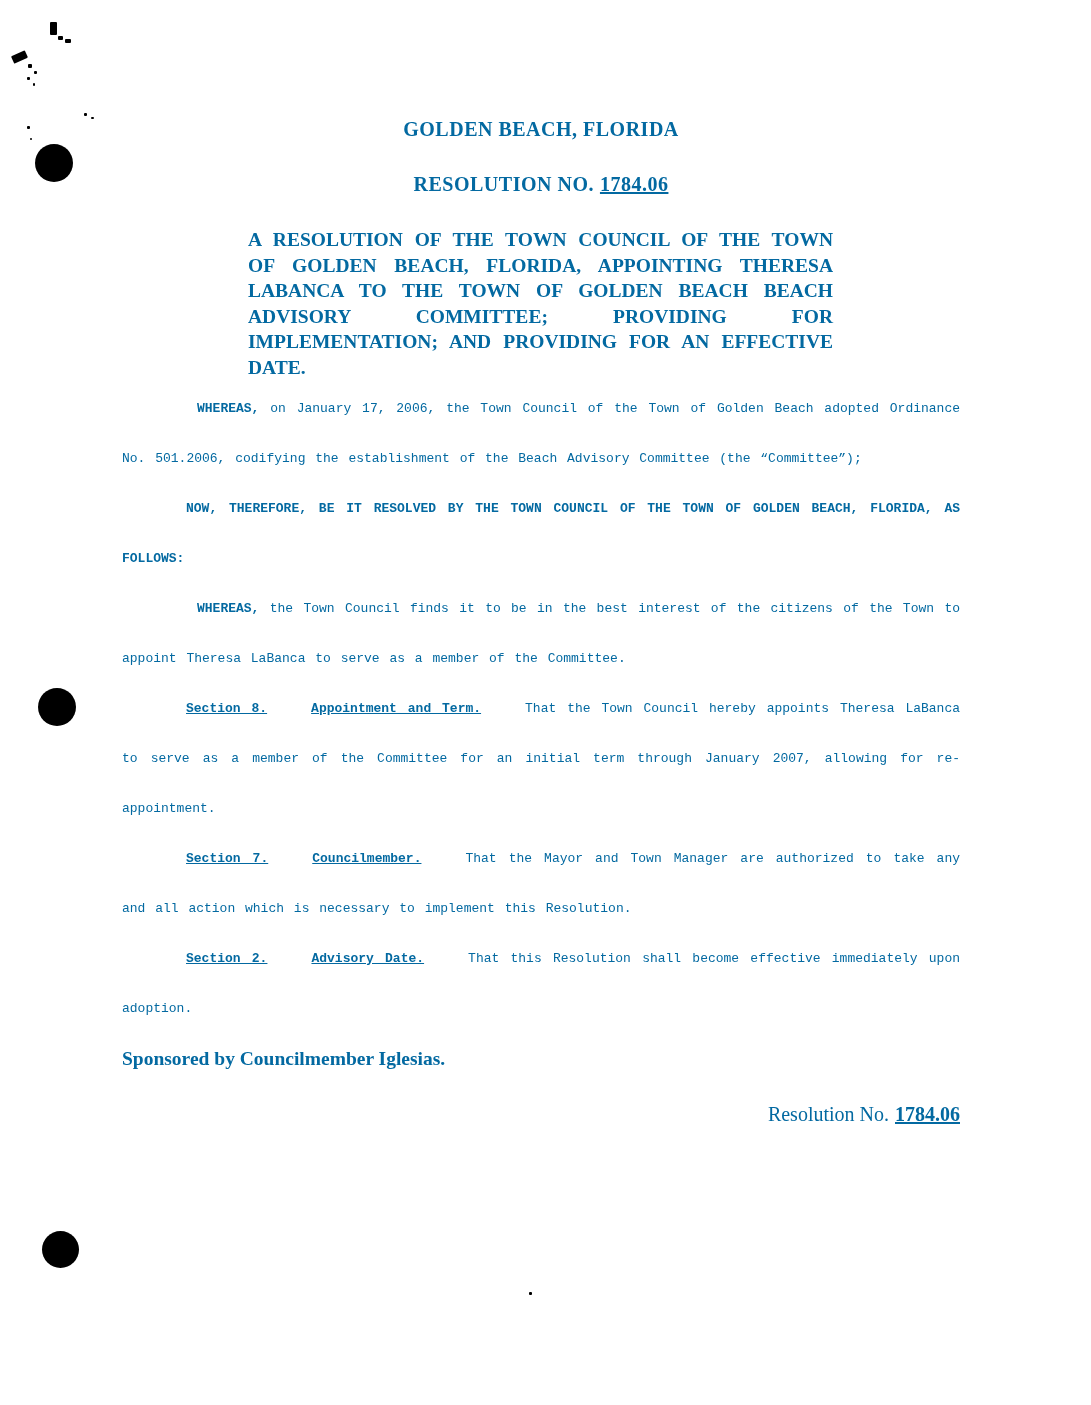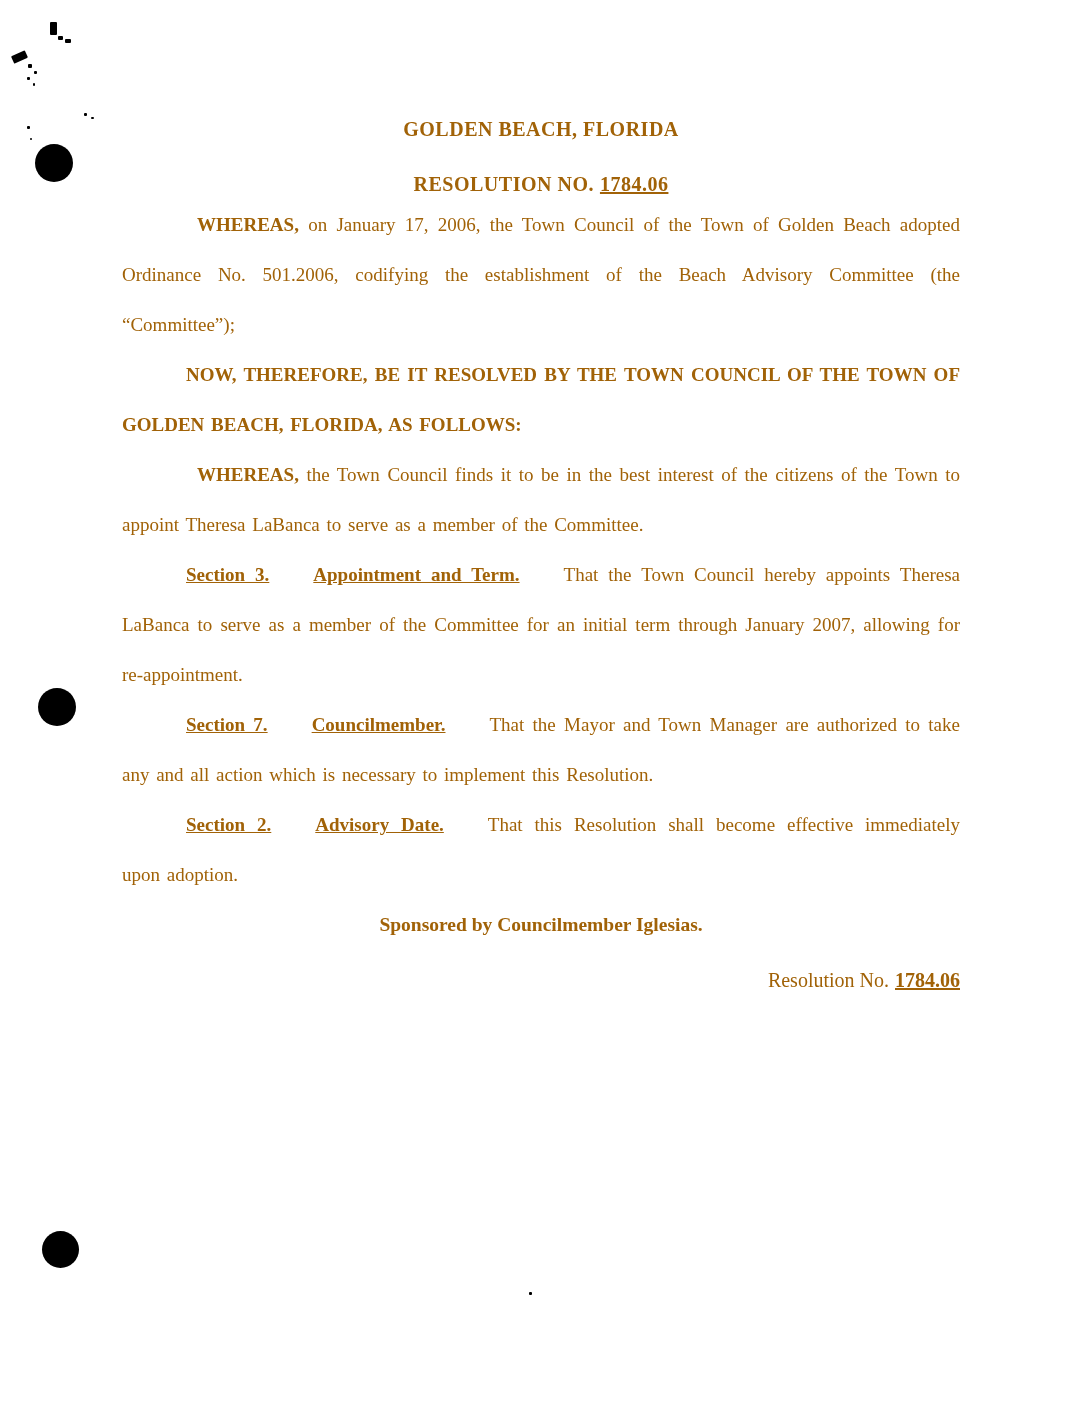--- a/index.html
+++ b/index.html
@@ -5,21 +5,21 @@
   html, body {
     margin: 0;
     padding: 0;
     background: #ffffff;
   }
   .page {
     position: relative;
     width: 1091px;
     height: 1405px;
     background: #ffffff;
-    color: #a16207;
+    color: #0369a1;
     font-family: "Liberation Serif", serif;
     overflow: hidden;
   }
   .doc {
     position: absolute;
     left: 122px;
     top: 118px;
     width: 838px;
   }
   .title {
@@ -44,25 +44,26 @@
     width: 585px;
     margin: 31px 0 0 126px;
     font-size: 19.5px;
     font-weight: bold;
     line-height: 25.5px;
     text-align: justify;
     word-spacing: 3px;
   }
   .body-p {
     margin: 0;
-    font-size: 19px;
+    font-size: 13px;
     line-height: 50px;
     text-align: justify;
     text-indent: 75px;
     word-spacing: 2px;
+    font-family: Liberation Mono, monospace;
   }
   .body-p.first {
     margin-top: 4px;
   }
   .body-p b {
     font-weight: bold;
   }
   .bold-p {
     font-weight: bold;
     text-indent: 64px;
@@ -76,21 +77,21 @@
   }
   .tab {
     display: inline-block;
     width: 44px;
   }
   .sponsor {
     margin: 0;
     font-size: 19.5px;
     font-weight: bold;
     line-height: 50px;
-    text-align: center;
+    text-align: left;
   }
   .footer-line {
     margin-top: 5px;
     font-size: 20px;
     line-height: 50px;
     text-align: right;
   }
   .footer-num {
     font-weight: bold;
     text-decoration: underline;
@@ -132,34 +133,35 @@
   <div class="speck" style="left:529px; top:1292px; width:3px; height:3px;"></div>
 
   <div class="doc">
 
     <h1 class="title">GOLDEN BEACH, FLORIDA</h1>
 
     <div class="res-line">
       <span>RESOLUTION NO.</span><span class="res-num">1784.06</span>
     </div>
 
+    <p class="caption">A RESOLUTION OF THE TOWN COUNCIL OF THE TOWN OF GOLDEN BEACH, FLORIDA, APPOINTING THERESA LABANCA TO THE TOWN OF GOLDEN BEACH BEACH ADVISORY COMMITTEE; PROVIDING FOR IMPLEMENTATION; AND PROVIDING FOR AN EFFECTIVE DATE.</p>
 
     <p class="body-p first">
       <b>WHEREAS,</b><span> on January 17, 2006, the Town Council of the Town of Golden Beach adopted Ordinance No. 501.2006, codifying the establishment of the Beach Advisory Committee (the “Committee”);</span>
     </p>
 
     <p class="body-p bold-p">NOW, THEREFORE, BE IT RESOLVED BY THE TOWN COUNCIL OF THE TOWN OF GOLDEN BEACH, FLORIDA, AS FOLLOWS:</p>
 
     <p class="body-p">
       <b>WHEREAS,</b><span> the Town Council finds it to be in the best interest of the citizens of the Town to appoint Theresa LaBanca to serve as a member of the Committee.</span>
     </p>
 
 
     <p class="body-p section-p">
-      <span class="sec-num">Section 3.</span><span class="tab"></span><span class="sec-head">Appointment and Term.</span><span class="tab"></span><span>That the Town Council hereby appoints Theresa LaBanca to serve as a member of the Committee for an initial term through January 2007, allowing for re-appointment.</span>
+      <span class="sec-num">Section 8.</span><span class="tab"></span><span class="sec-head">Appointment and Term.</span><span class="tab"></span><span>That the Town Council hereby appoints Theresa LaBanca to serve as a member of the Committee for an initial term through January 2007, allowing for re-appointment.</span>
     </p>
 
     <p class="body-p section-p">
       <span class="sec-num">Section 7.</span><span class="tab"></span><span class="sec-head">Councilmember.</span><span class="tab"></span><span>That the Mayor and Town Manager are authorized to take any and all action which is necessary to implement this Resolution.</span>
     </p>
 
     <p class="body-p section-p">
       <span class="sec-num">Section 2.</span><span class="tab"></span><span class="sec-head">Advisory Date.</span><span class="tab"></span><span>That this Resolution shall become effective immediately upon adoption.</span>
     </p>
 

